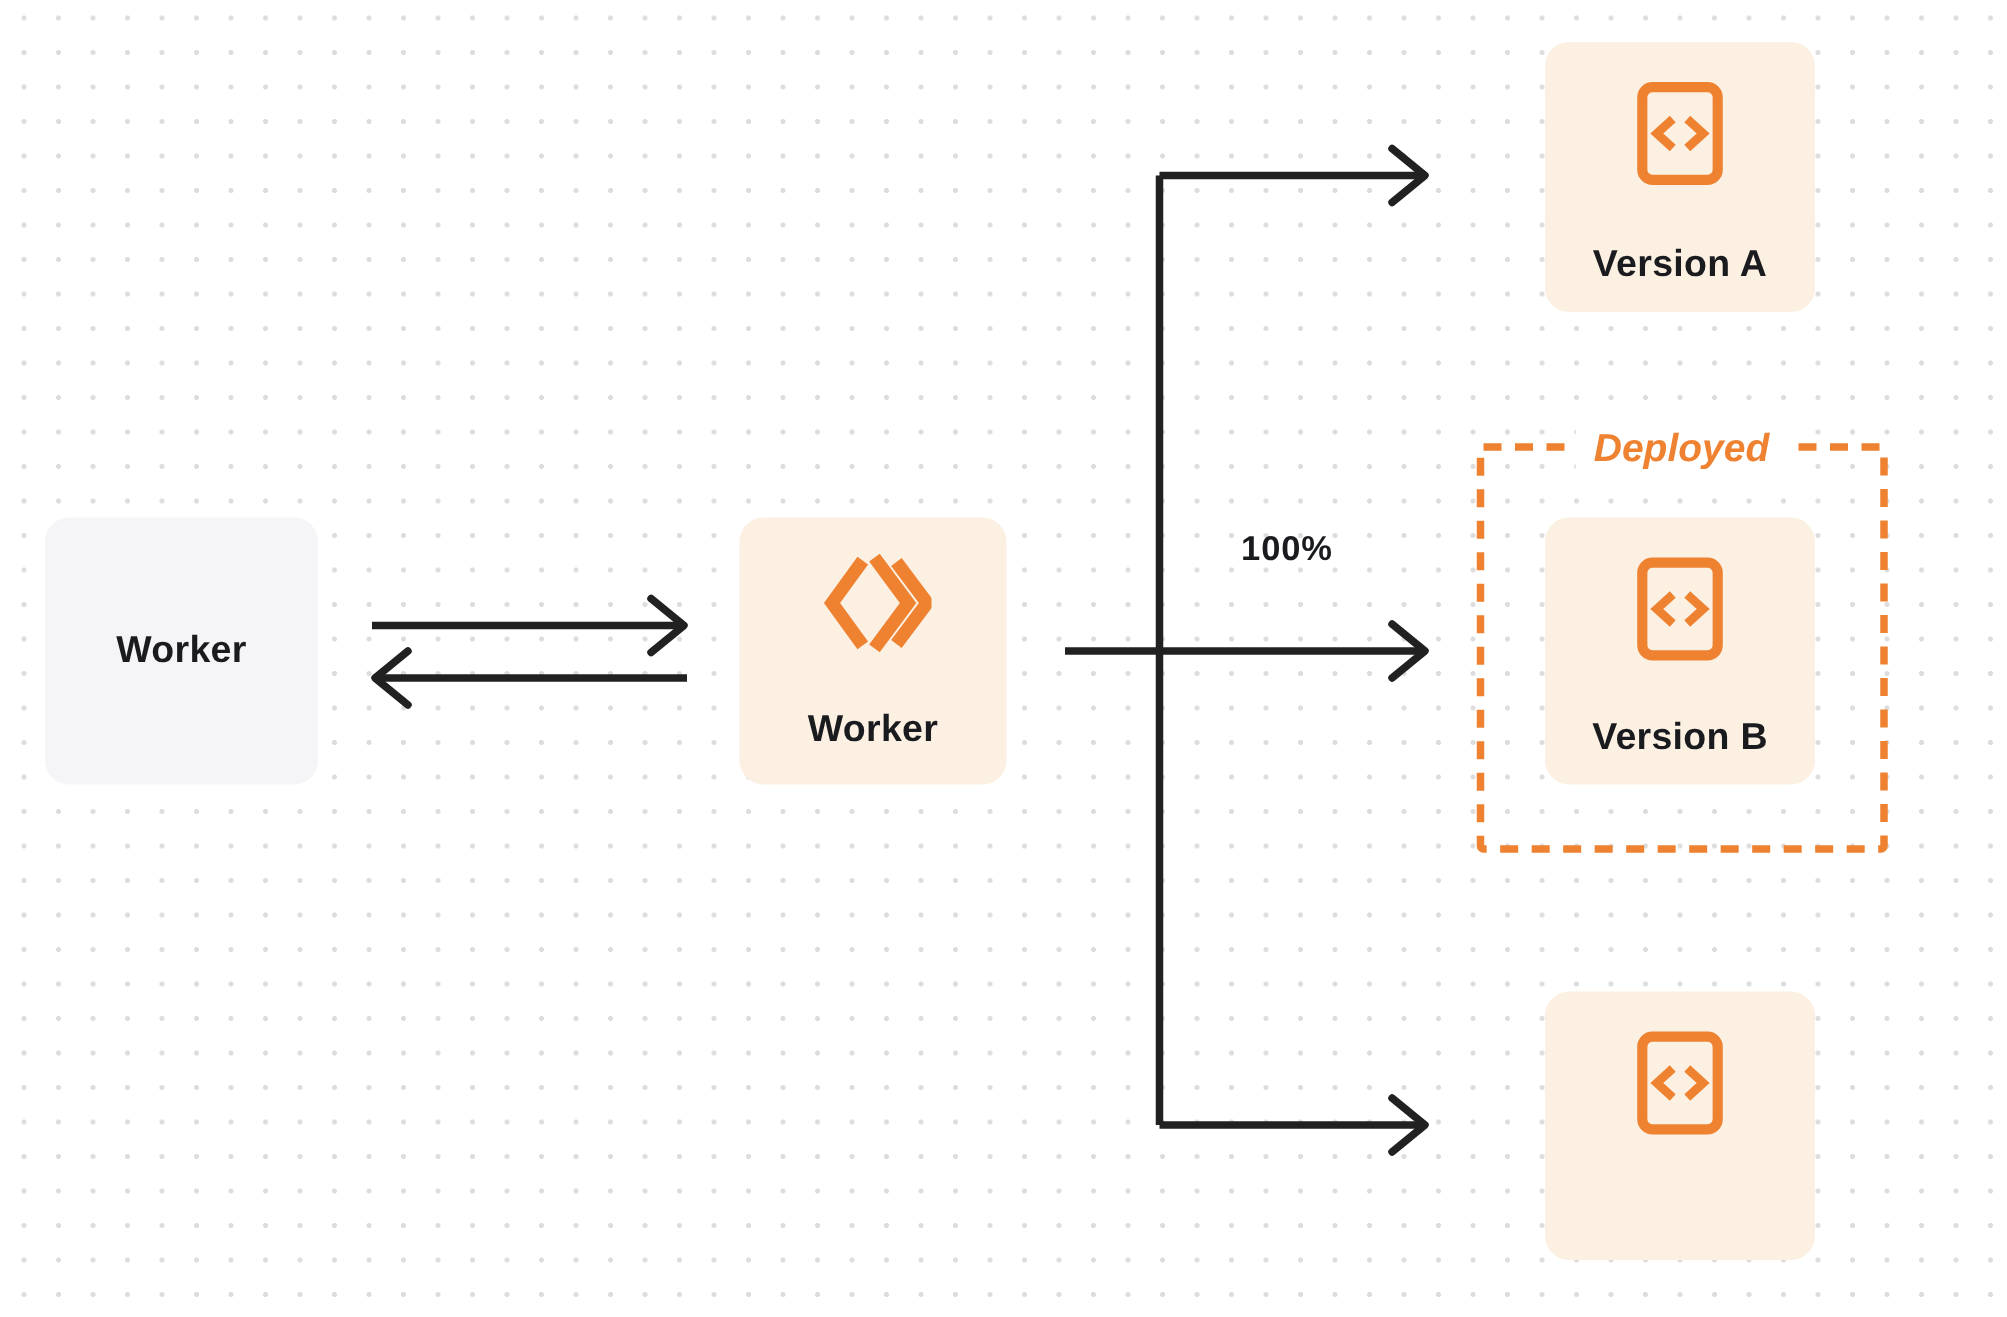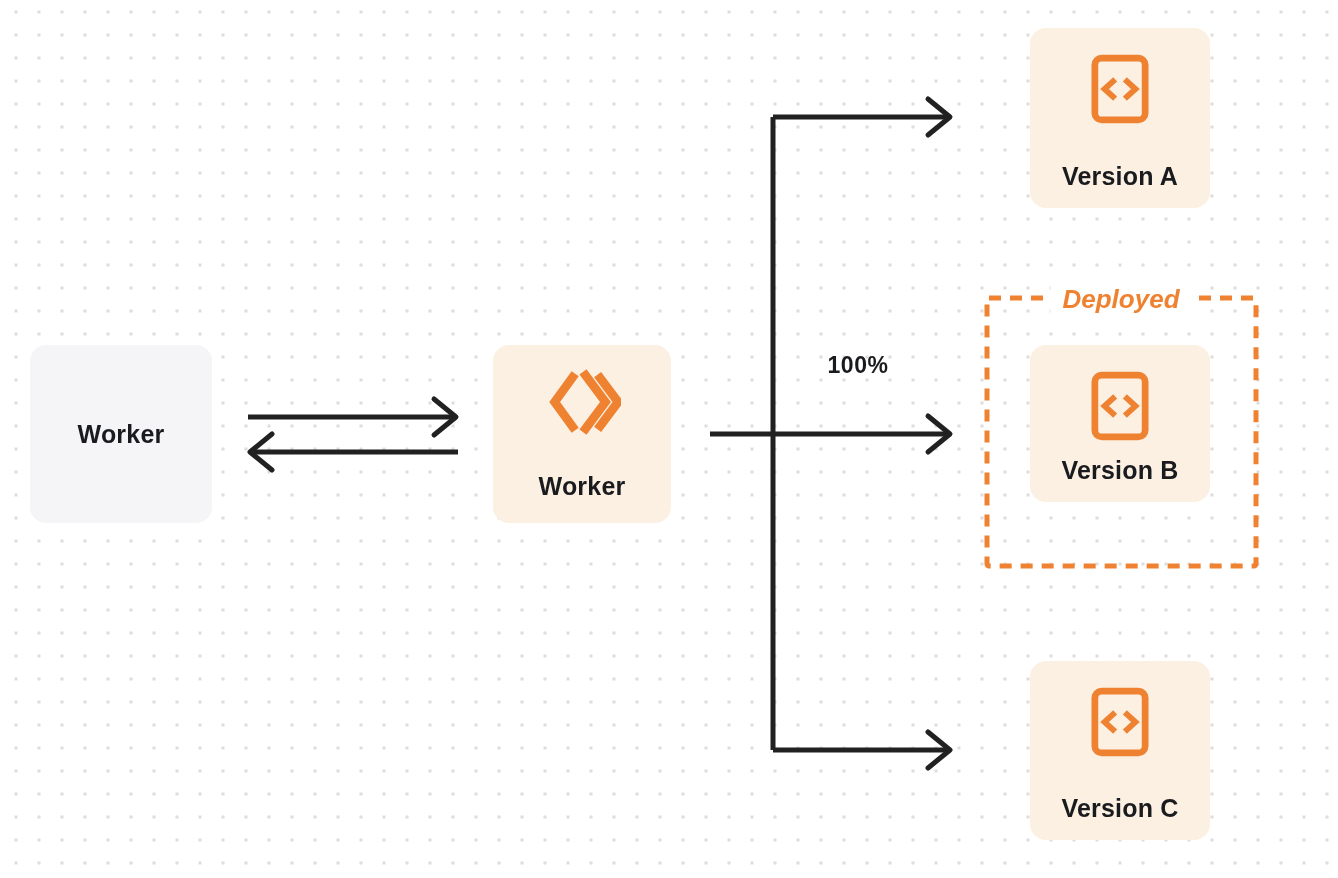--- a/index.html
+++ b/index.html
@@ -41,21 +41,21 @@
   }
   .client{left:30px;top:345px;width:182px;height:178px;background:var(--gray-box);}
   .client .label{top:50%;transform:translateY(-50%);}
   .worker{left:493px;top:345px;width:178px;height:178px;background:var(--cream);}
   .worker .icon{top:18px;}
   .worker .label{bottom:22px;}
   .version{width:180px;background:var(--cream);}
   .version .icon{top:26px;}
   .version .label{bottom:17px;}
   .version-a{left:1030px;top:28px;height:180px;}
-  .version-b{left:1030px;top:345px;height:157px;}
+  .version-b{left:1030px;top:345px;height:178px;}
   .version-c{left:1030px;top:661px;height:179px;}
   .connectors{
     position:absolute;left:0;top:0;width:1338px;height:878px;
     pointer-events:none;
   }
   .traffic-label{
     position:absolute;
     left:777px;top:349px;width:162px;
     text-align:center;
     font-weight:700;
@@ -154,20 +154,19 @@
 </div>
 
 <div class="node version version-c">
   <span class="icon">
     <svg class="node-icon-svg" width="58" height="70" viewBox="0 0 60 72">
       <rect x="4" y="4" width="52" height="64" rx="7" fill="none" stroke="var(--orange)" stroke-width="7"></rect>
       <path d="M25,26 L14,36 L25,46" fill="none" stroke="var(--orange)" stroke-width="6"></path>
       <path d="M35,26 L46,36 L35,46" fill="none" stroke="var(--orange)" stroke-width="6"></path>
     </svg>
   </span>
-  <div class="label">Version C</div>
 </div>
 
 <div class="traffic-label">
   <div>100%</div>
 </div>
 
 <div class="deployed-label">Deployed</div>
 
 </body></html>

